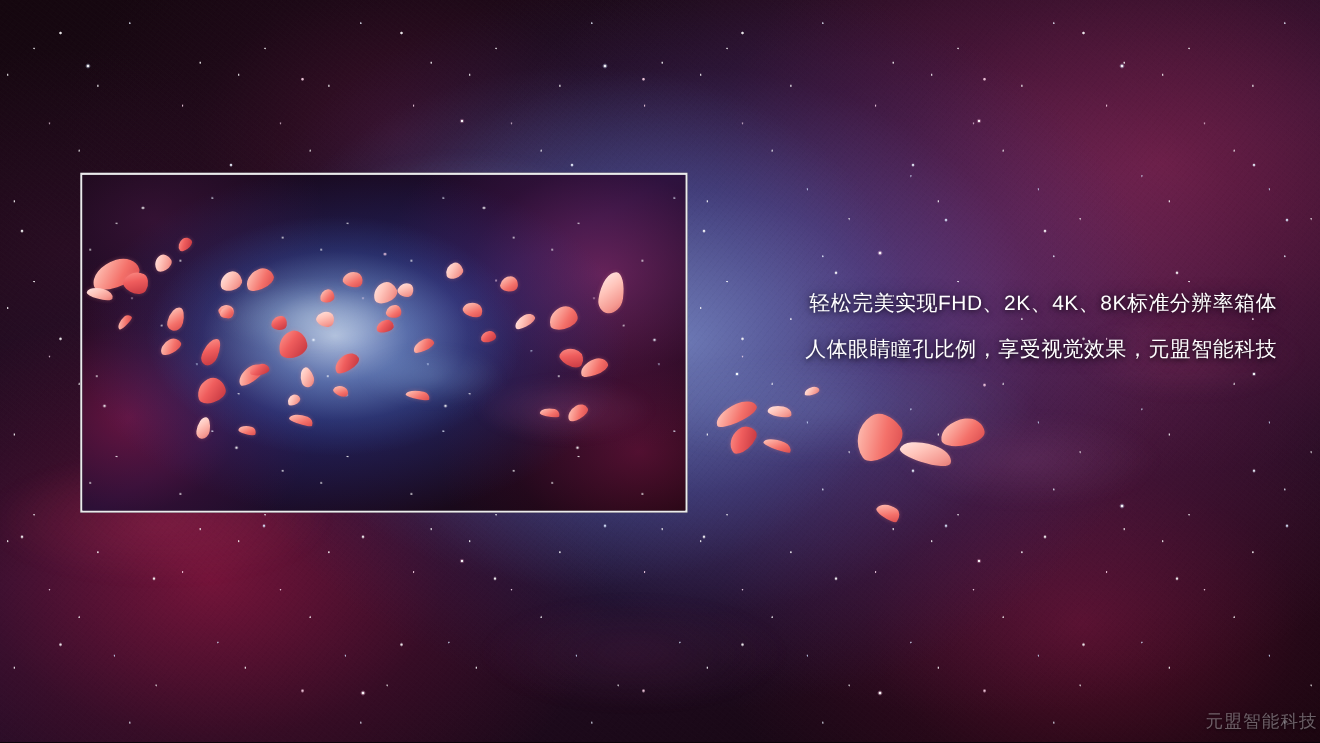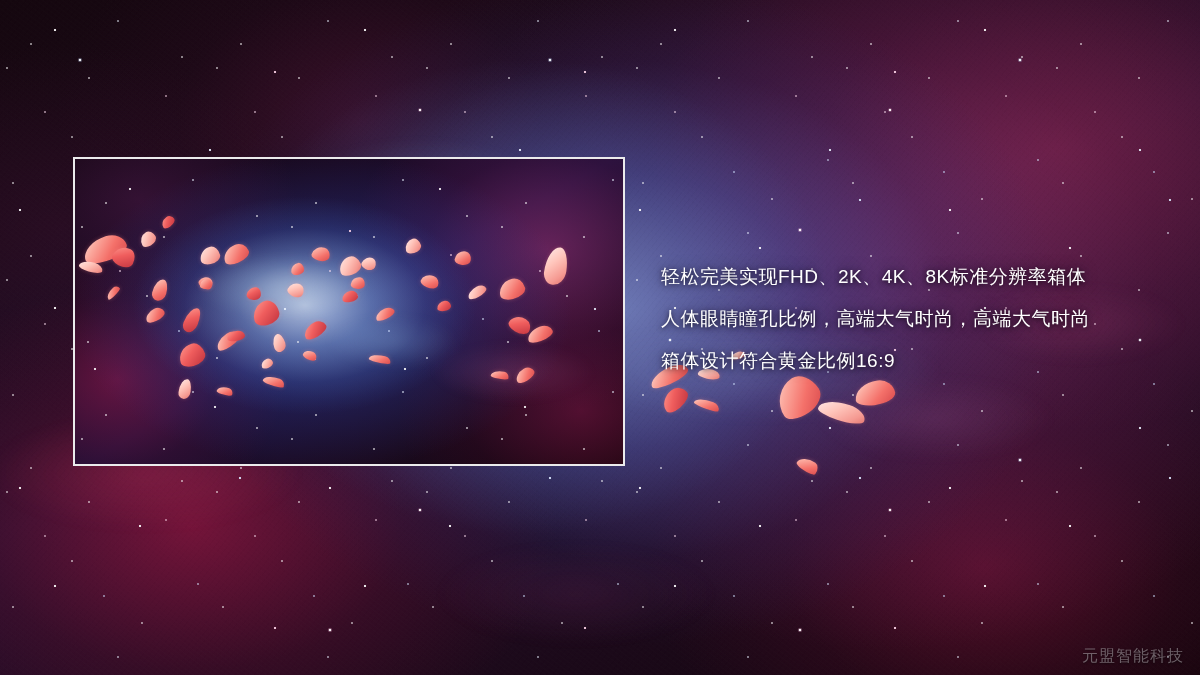--- a/index.html
+++ b/index.html
@@ -159,32 +159,33 @@
     font-size: 30px;
     letter-spacing: 2px;
     text-shadow: 0 1px 6px rgba(0,0,0,0.65), 0 0 18px rgba(120,150,255,0.28);
     white-space: pre;
   }
   #body-text {
     position: absolute;
     left: 661px;
     top: 256px;
     width: 500px;
+    text-align: right;
   }
   #body-text .line {
     color: #ffffff;
     font-size: 19px;
     line-height: 42px;
     letter-spacing: 0.5px;
     white-space: nowrap;
     text-shadow: 0 1px 5px rgba(0,0,0,0.72), 0 0 14px rgba(20,10,40,0.6);
   }
   #watermark {
     position: absolute;
-    right: 16px;
+    right: 2px;
     bottom: 8px;
     color: rgba(175,170,175,0.55);
     font-size: 16px;
     letter-spacing: 1px;
     text-shadow: 0 1px 2px rgba(0,0,0,0.5);
     font-family: Liberation Mono, monospace;
   }
 </style>
 </head>
 <body>
@@ -259,19 +260,18 @@
       <div class="petal sliver" style="left:416px;top:212px;width:18px;height:8px;transform:rotate(12deg);"></div>
       <div class="petal deep" style="left:86px;top:58px;width:14px;height:10px;transform:rotate(-36deg);"></div>
       <div class="petal" style="left:228px;top:192px;width:14px;height:9px;transform:rotate(26deg);"></div>
       <div class="petal pale" style="left:186px;top:200px;width:12px;height:9px;transform:rotate(-22deg);"></div>
     </div>
   </div>
 
 
   <div id="body-text">
     <div class="line">轻松完美实现FHD、2K、4K、8K标准分辨率箱体</div>
-    <div class="line">人体眼睛瞳孔比例，高端大气时尚，高端大气时尚</div>
-    <div class="line">箱体设计符合黄金比例16:9</div>
+    <div class="line">人体眼睛瞳孔比例，享受视觉效果，元盟智能科技</div>
   </div>
 
   <div id="watermark">元盟智能科技</div>
 
 </div>
 
 </body></html>

